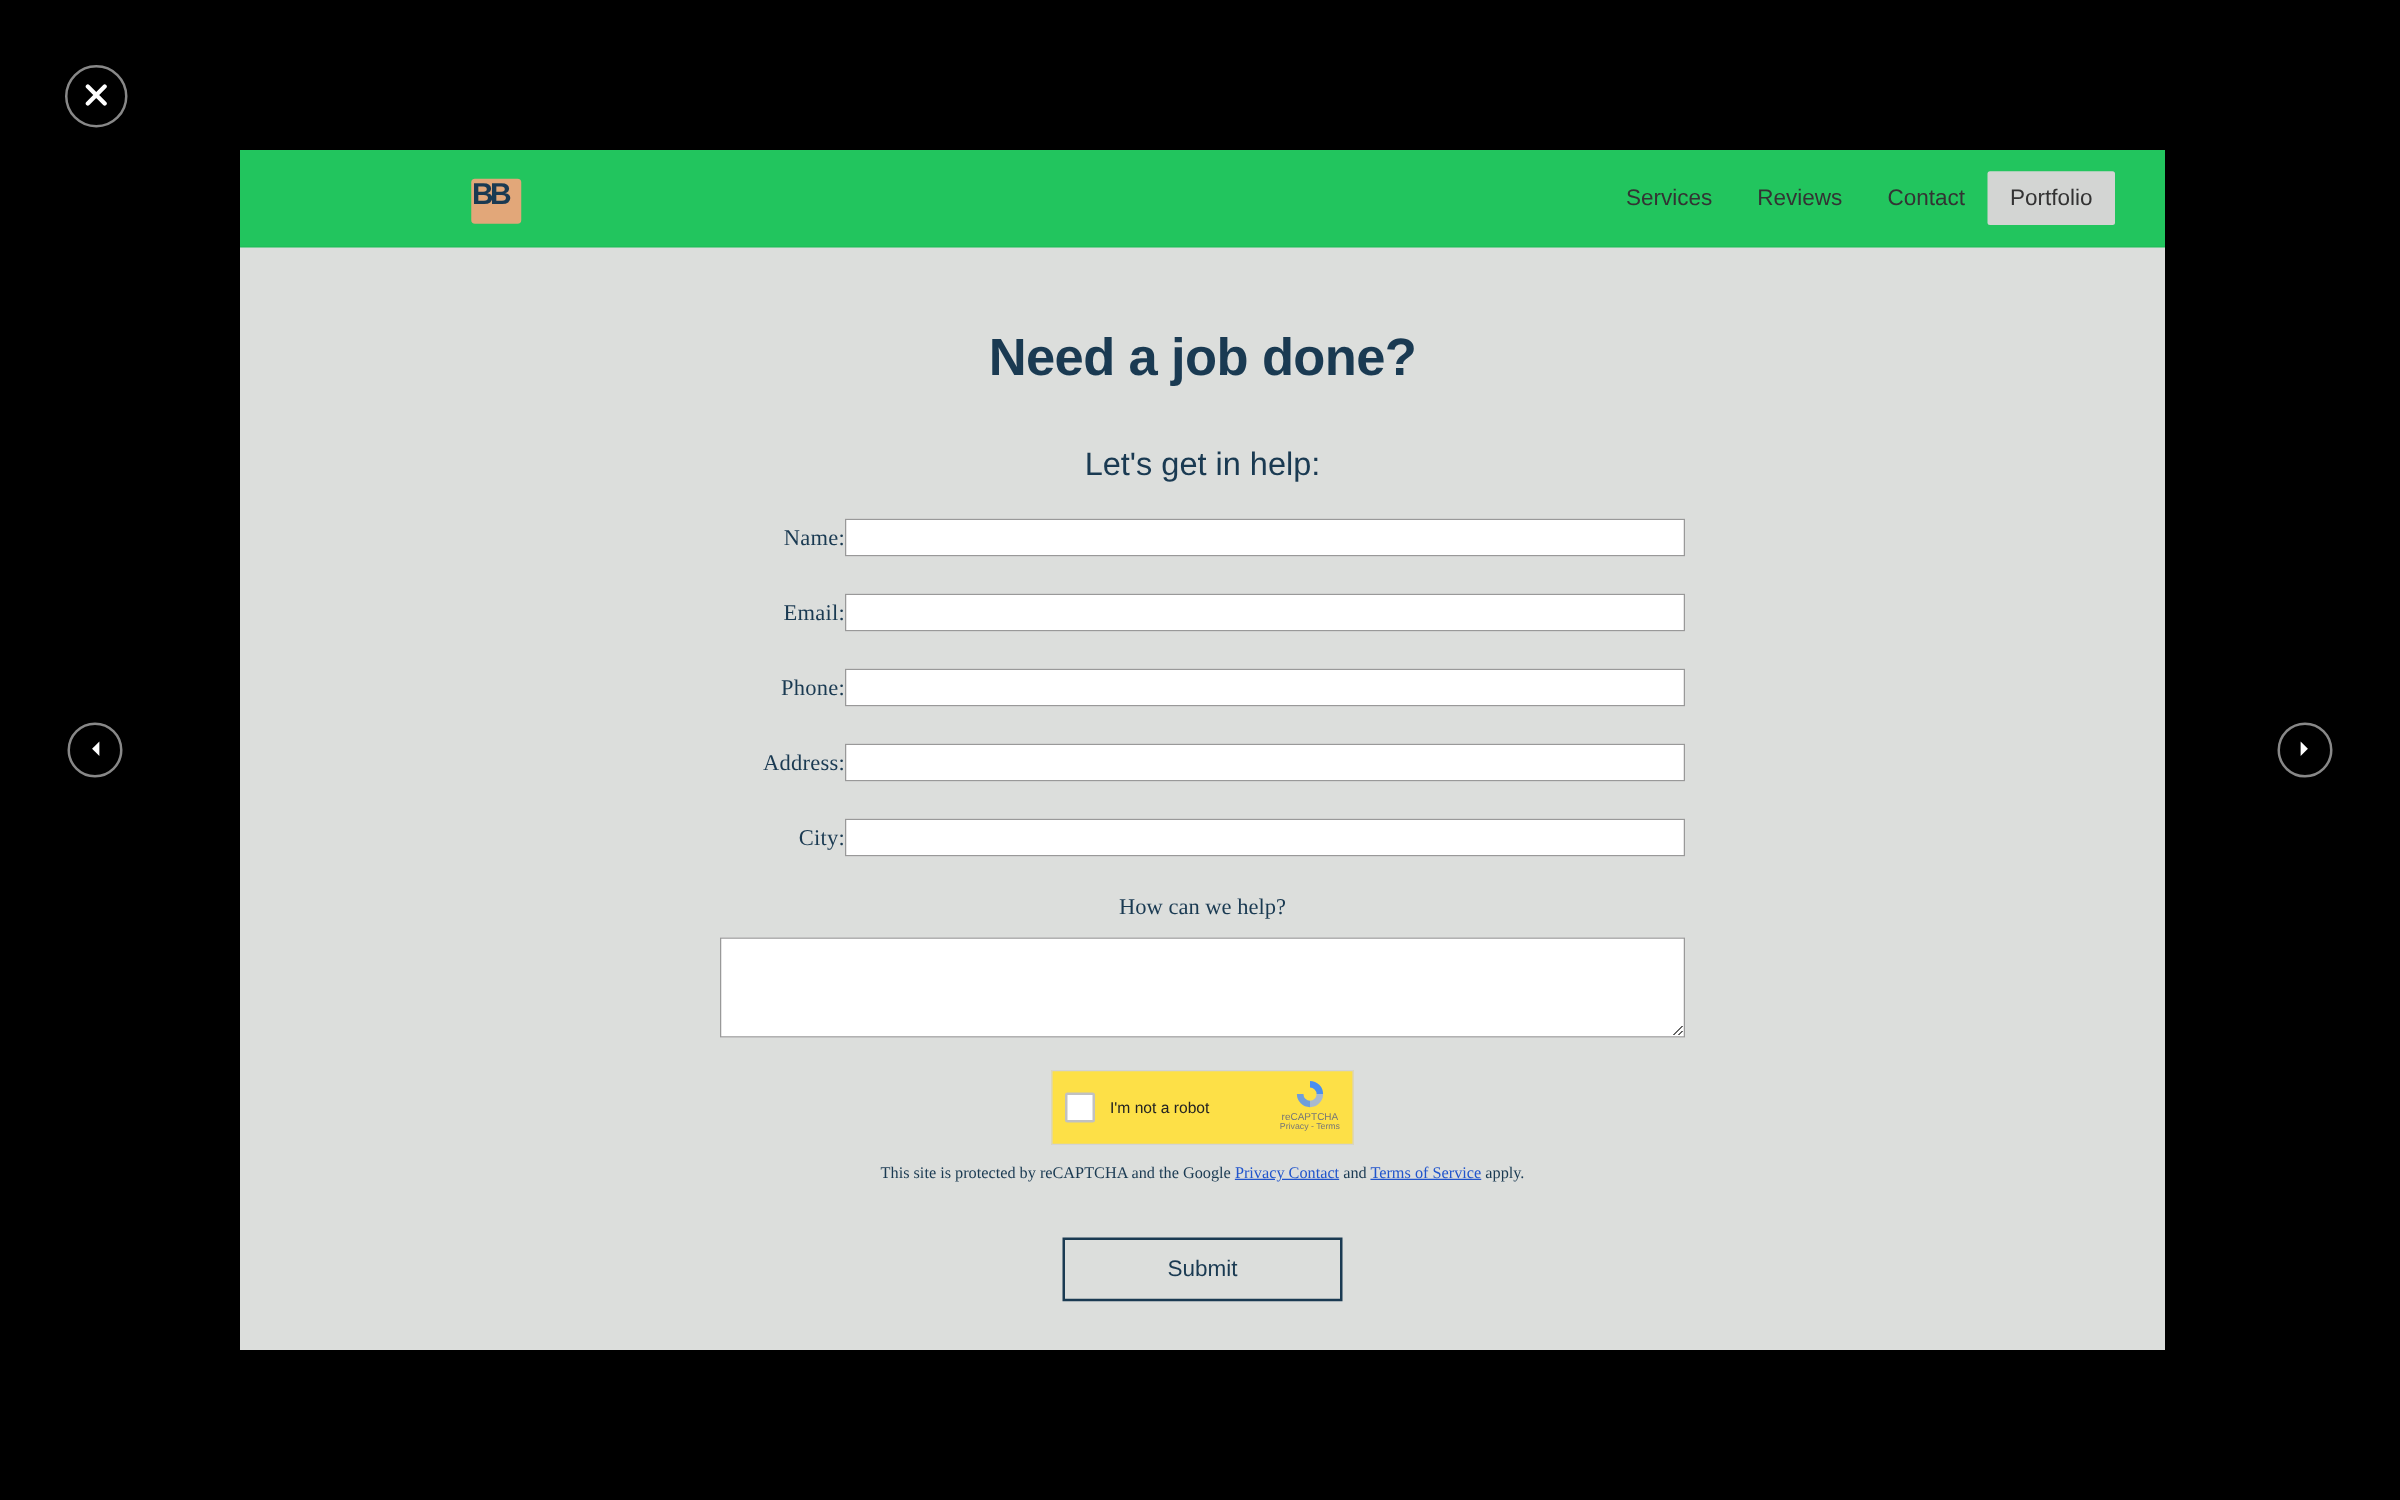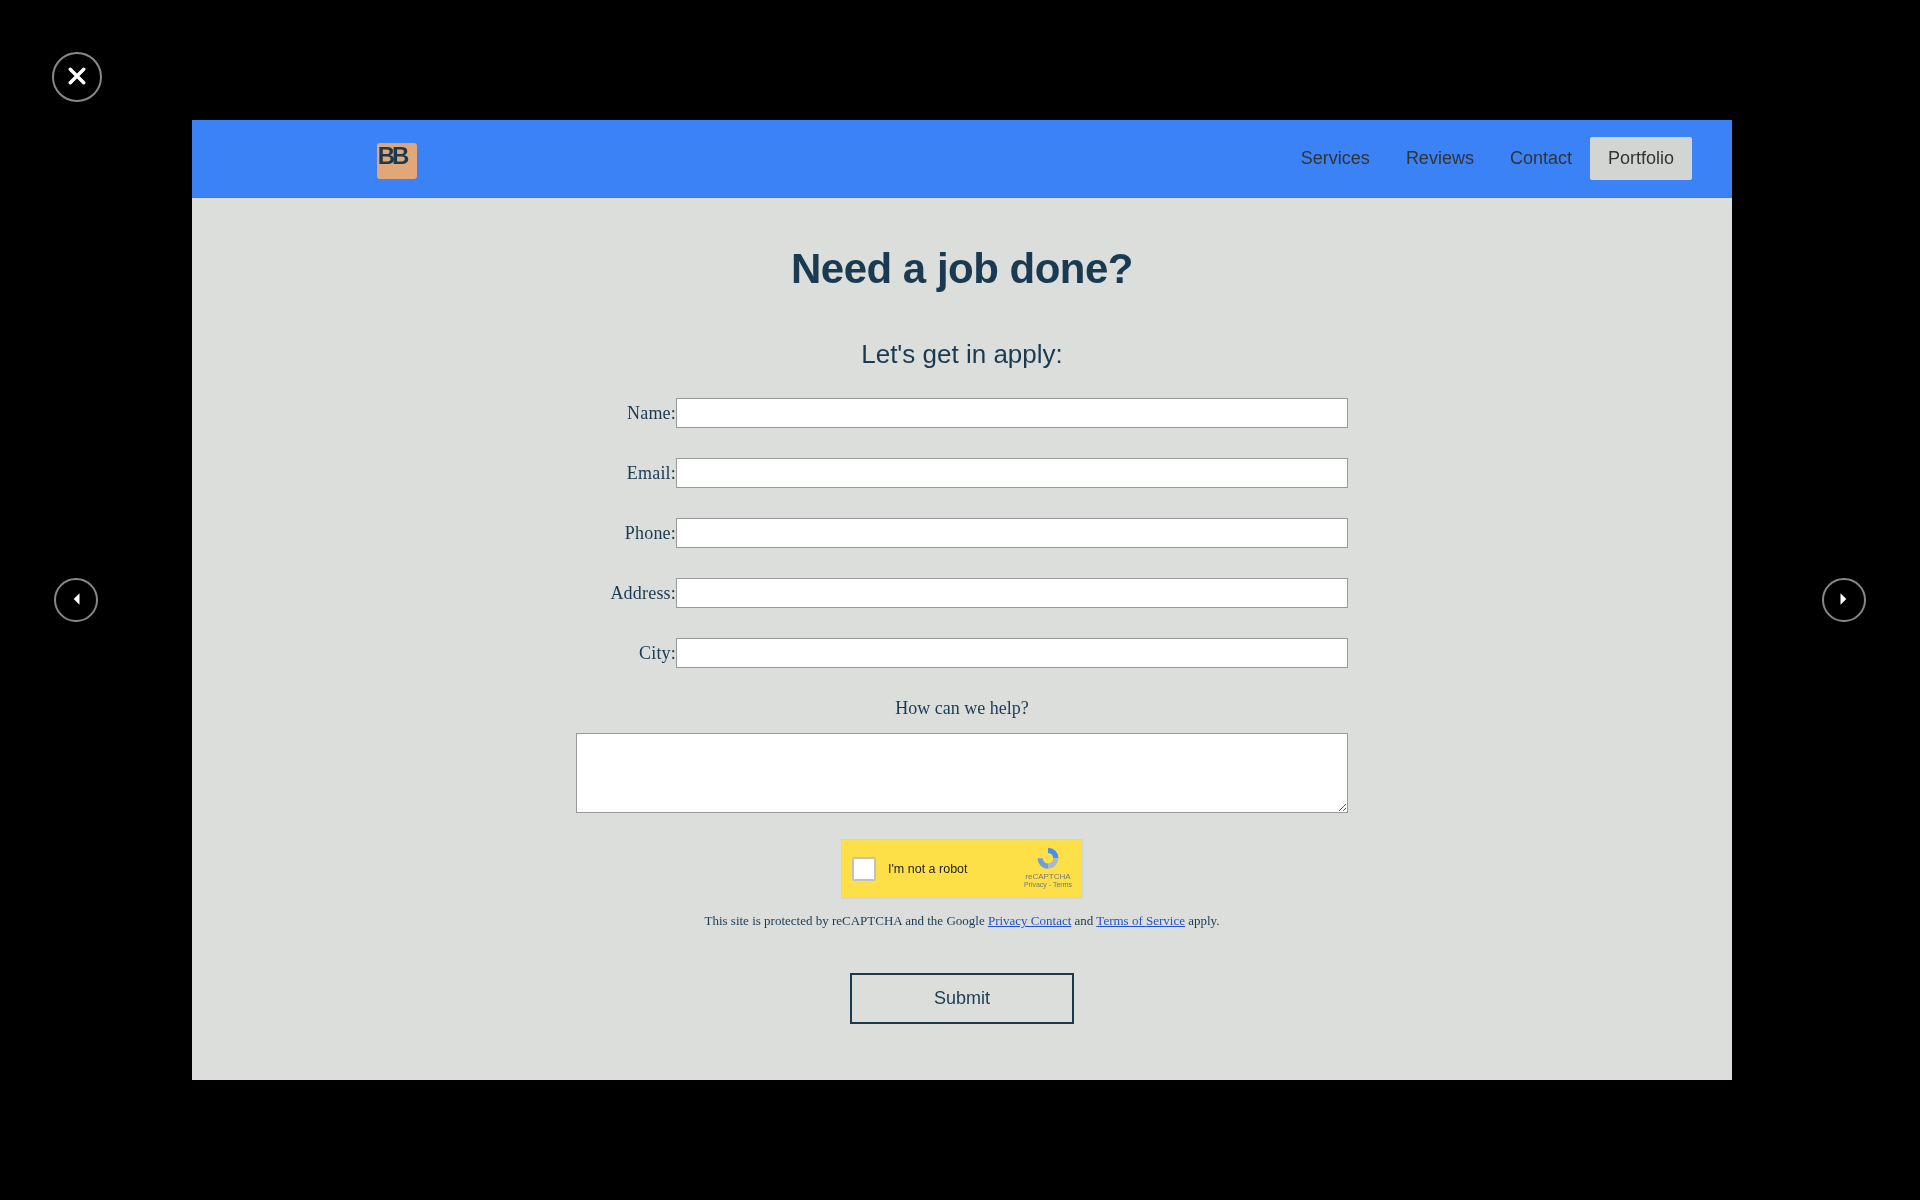--- a/index.html
+++ b/index.html
@@ -49,21 +49,21 @@
   position: absolute;
   left: 192px;
   top: 120px;
   width: 1540px;
   height: 960px;
   background: #dcdedc;
   overflow: hidden;
 }
 .topbar {
   height: 78px;
-  background: #3b82f6;
+  background: #22c55e;
   display: flex;
   align-items: center;
   padding: 0 40px 0 180px;
   border-bottom: 1px solid rgba(0,0,0,0.05);
 }
 .logo {
   width: 46px;
   height: 42px;
   position: relative;
   display: flex;
@@ -97,23 +97,22 @@
 .nav-links { display: flex; gap: 0; }
 .nav-link {
   padding: 11px 18px;
   color: #333;
   font-size: 18px;
   cursor: pointer;
   border-radius: 2px;
 }
 .nav-link.active { background: #d3d5d3; }
 .content {
-  padding: 31px 0 40px;
+  padding: 64px 0 40px;
   text-align: center;
-  margin-top: 16px;
 }
 .heading {
   font-size: 42px;
   font-weight: 700;
   color: #1a3a52;
   margin-bottom: 46px;
   letter-spacing: -0.5px;
 }
 .subheading {
   font-size: 26px;
@@ -263,21 +262,21 @@
     <div class="nav-links">
       <div class="nav-link">Services</div>
       <div class="nav-link">Reviews</div>
       <div class="nav-link">Contact</div>
       <div class="nav-link active">Portfolio</div>
     </div>
   </div>
 
   <div class="content">
     <h1 class="heading">Need a job done?</h1>
-    <h2 class="subheading">Let's get in apply:</h2>
+    <h2 class="subheading">Let's get in help:</h2>
 
     <div class="form-row">
       <label class="form-label">Name:</label>
       <input class="form-input" type="text" value="" style="">
     </div>
     <div class="form-row">
       <label class="form-label">Email:</label>
       <input class="form-input" type="text" value="" style="">
     </div>
     <div class="form-row">

